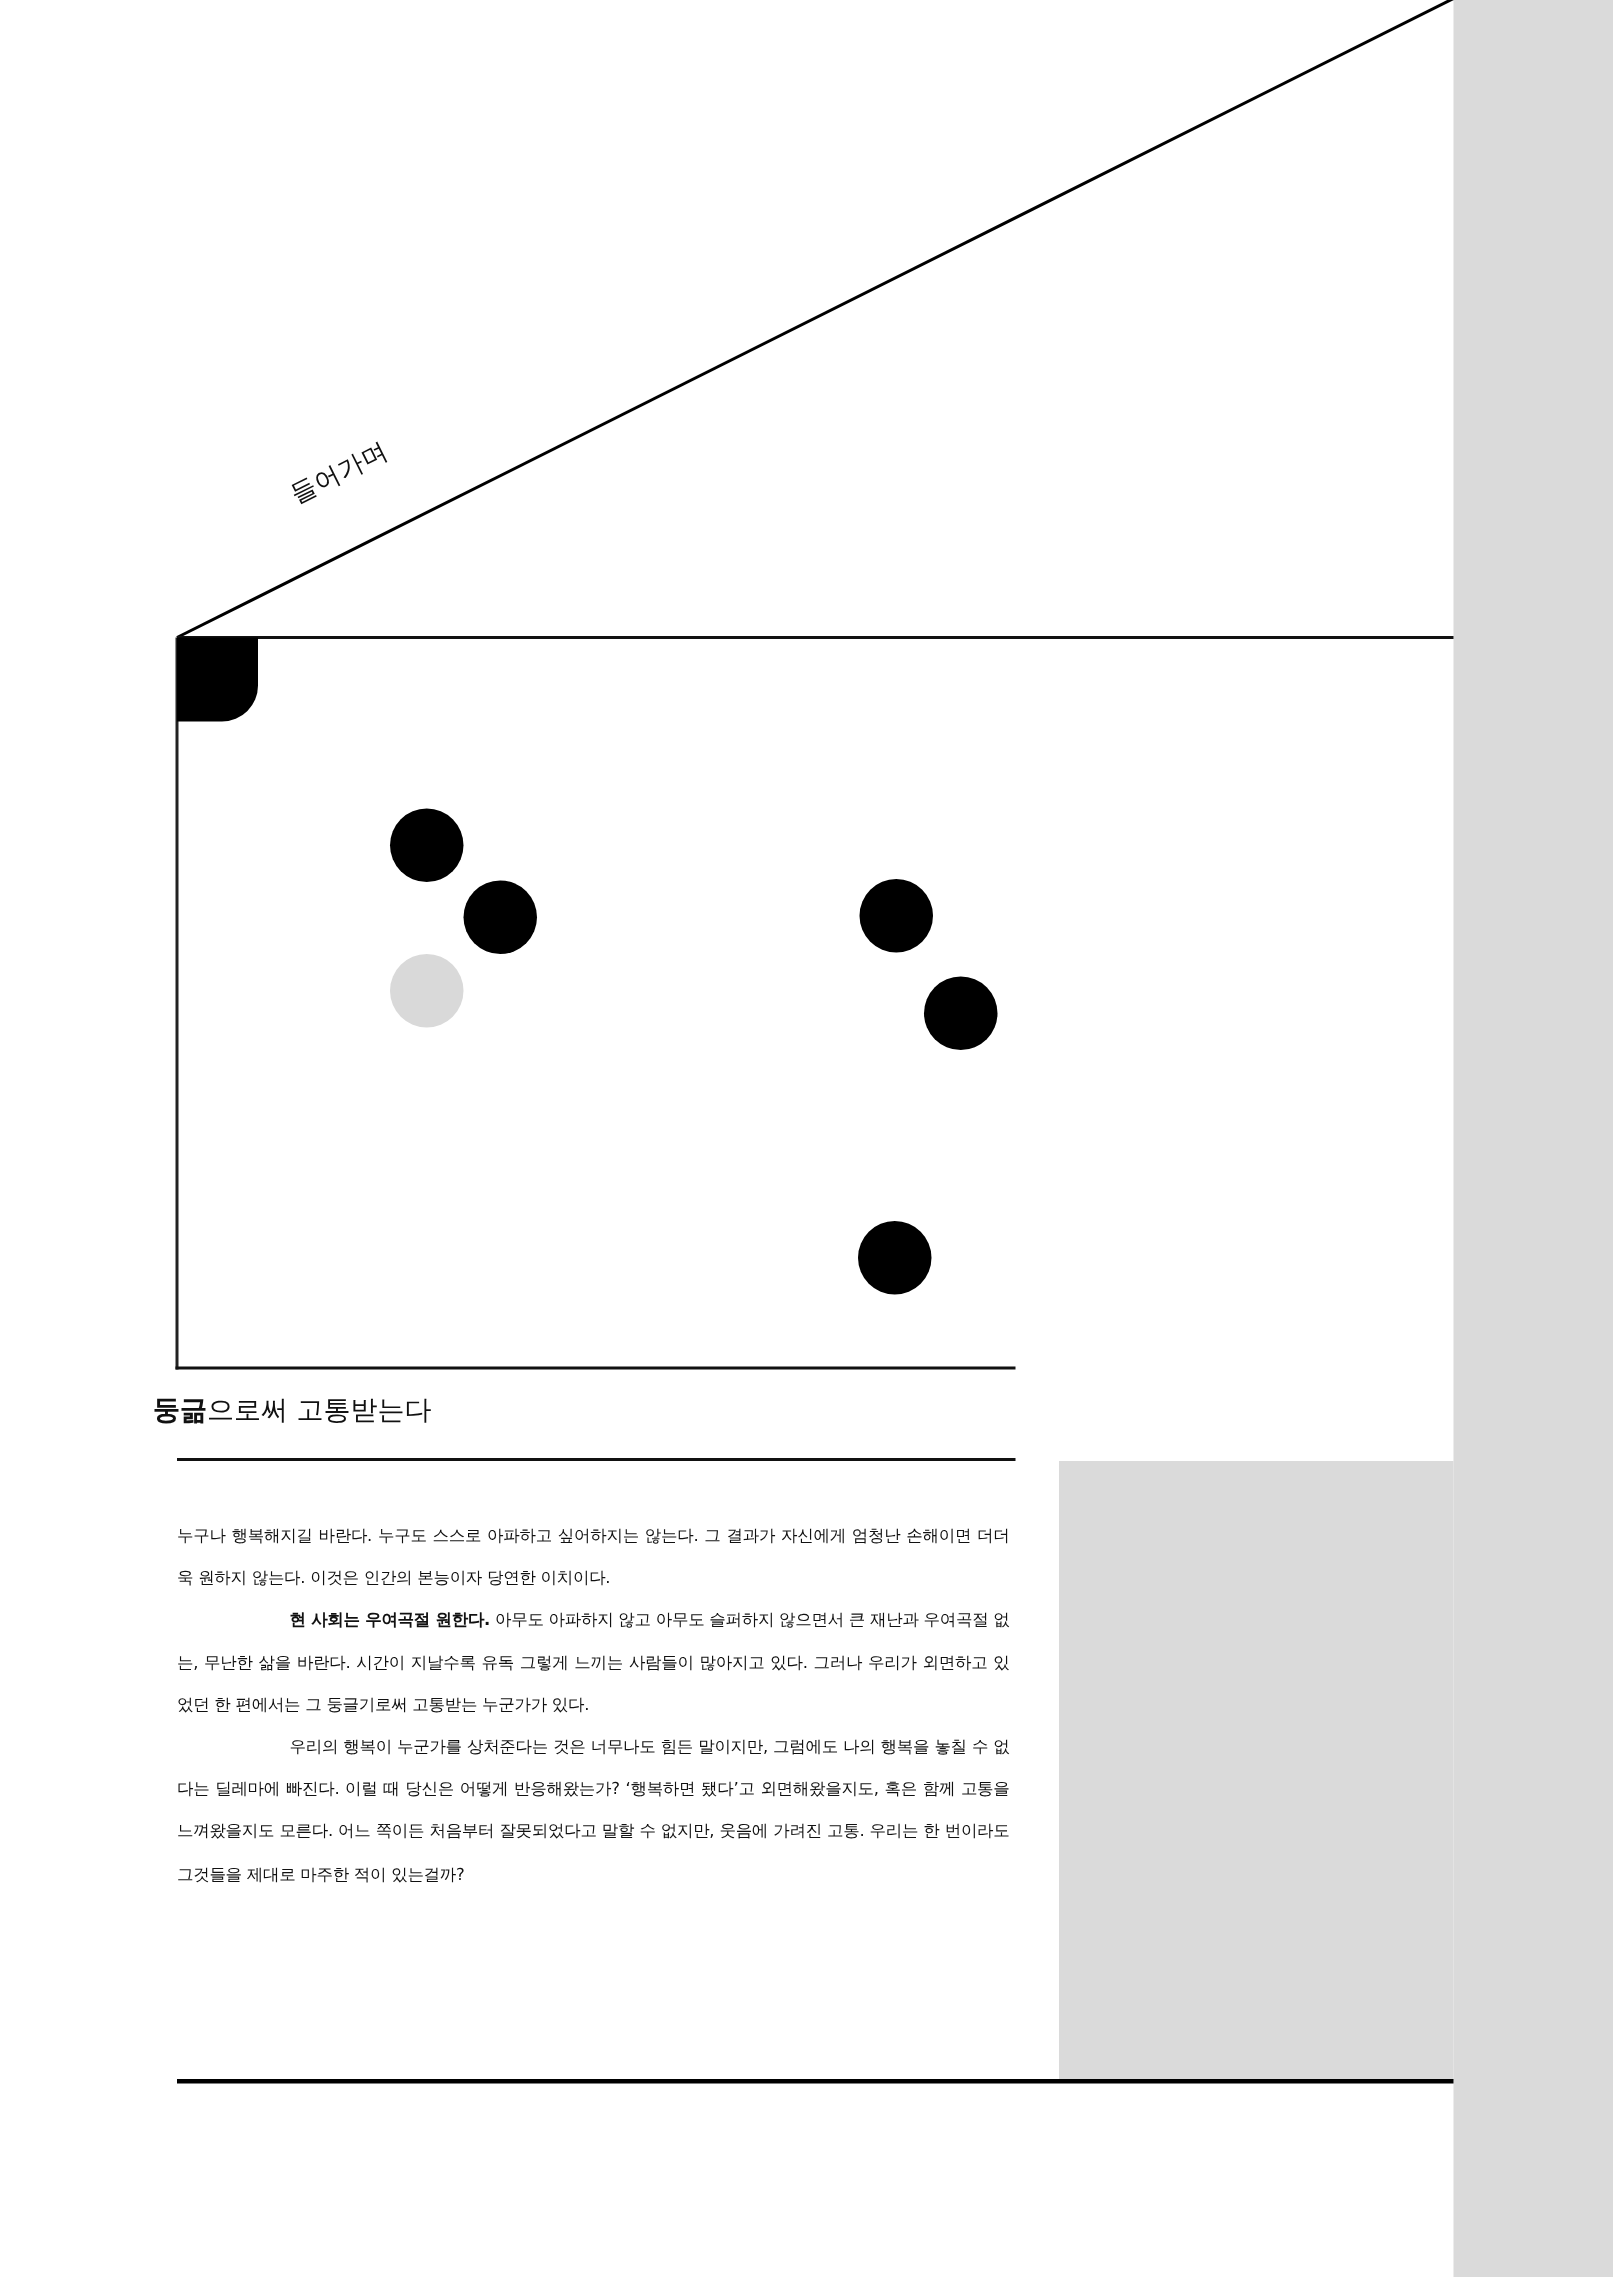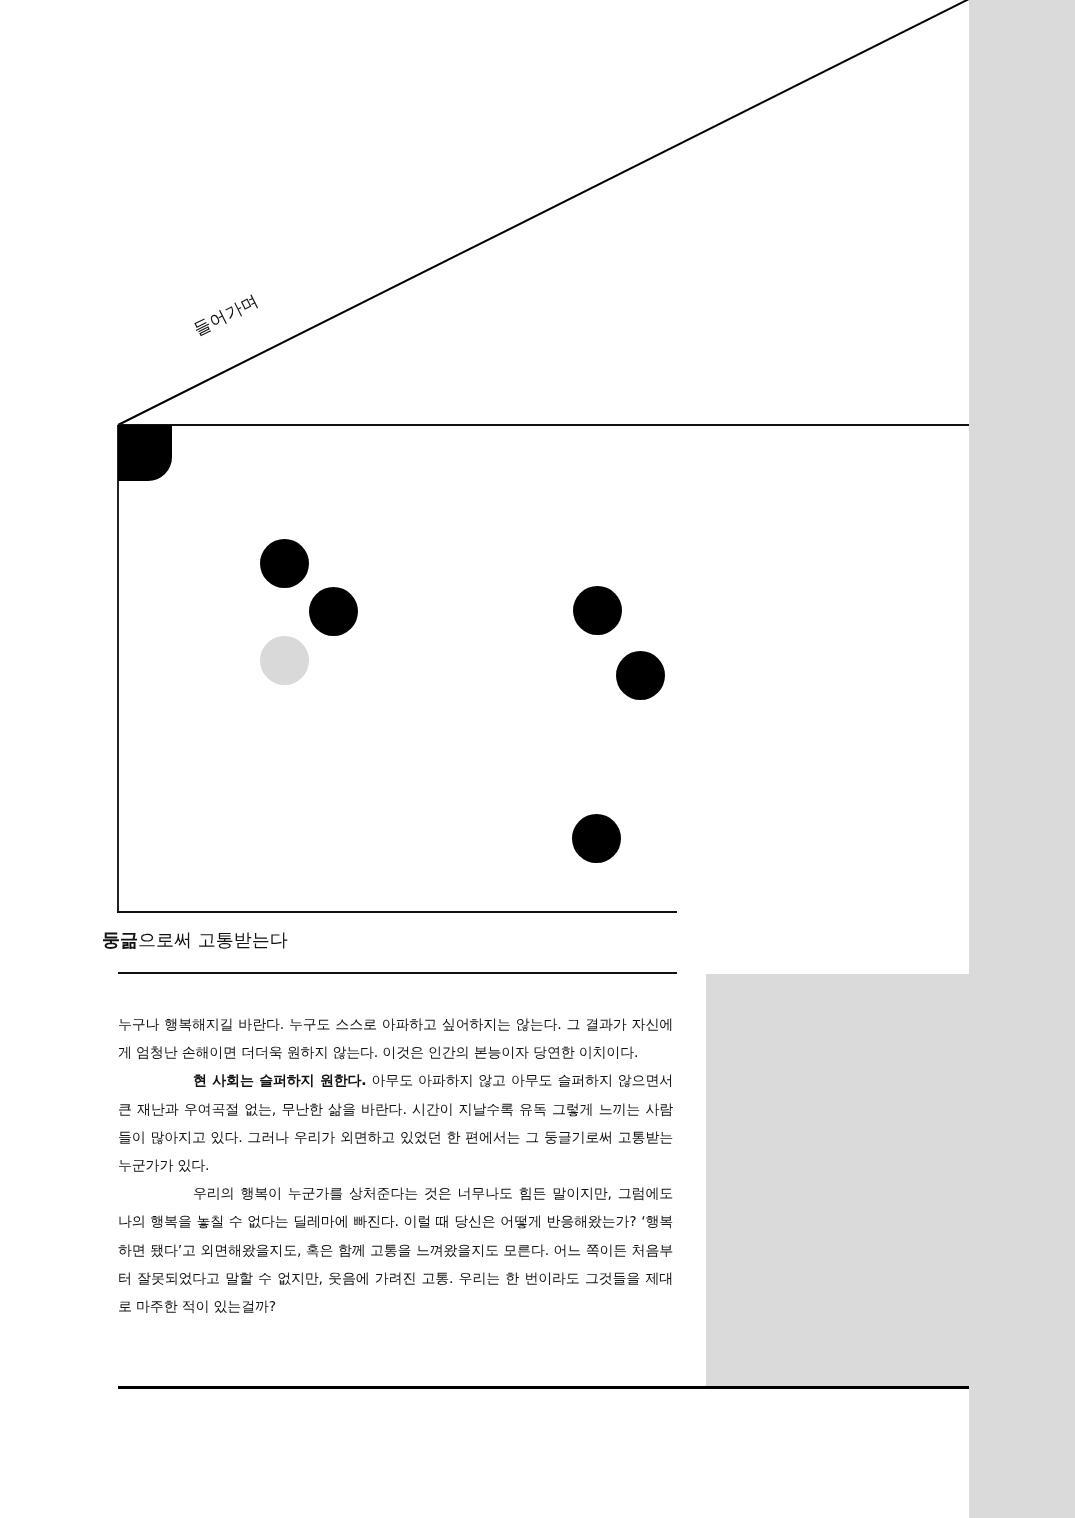--- a/index.html
+++ b/index.html
@@ -21,21 +21,21 @@
     .dot.light { background: #d9d9d9; }
     .intro-label {
       left: 200px; top: 318px; font-size: 17px; letter-spacing: 0.5px;
       transform: rotate(-26.5deg); transform-origin: left bottom; white-space: nowrap;
     }
     .section-title { left: 102px; top: 928px; font-size: 18px; white-space: nowrap; }
     .section-title b { font-weight: bold; }
     .title-rule { left: 118px; top: 972px; width: 559px; height: 2px; background: #111; }
     .body-text {
       left: 118px; top: 1010px; width: 555px;
-      font-size: 14px; line-height: 28.2px; text-align: justify;
+      font-size: 11px; line-height: 28.2px; text-align: justify;
       letter-spacing: -0.2px;
     }
     .body-text p { margin: 0; }
     .body-text p.indent { text-indent: 75px; }
     .body-text b { font-weight: bold; }
     .bottom-rule { left: 118px; top: 1386px; width: 851px; height: 2.5px; background: #000; }
   </style>
 </head>
 <body>
 
@@ -60,17 +60,17 @@
 <div class="abs dot" style="left:616px; top:651px;"></div>
 <div class="abs dot" style="left:572px; top:814px;"></div>
 
 <div class="abs section-title">
   <b>둥긂</b><span>으로써 고통받는다</span>
 </div>
 <div class="abs title-rule"></div>
 
 <div class="abs body-text">
   <p>누구나  행복해지길 바란다. 누구도 스스로 아파하고 싶어하지는 않는다. 그 결과가 자신에게 엄청난 손해이면 더더욱 원하지 않는다. 이것은 인간의 본능이자 당연한 이치이다.</p>
-  <p class="indent"><b>현 사회는 슬퍼하지 원한다.</b><span> 아무도 아파하지 않고 아무도 슬퍼하지 않으면서 큰 재난과 우여곡절 없는, 무난한 삶을 바란다. 시간이 지날수록 유독 그렇게 느끼는 사람들이 많아지고 있다. 그러나 우리가 외면하고 있었던 한 편에서는 그 둥글기로써 고통받는 누군가가 있다.</span></p>
+  <p class="indent"><b>현 사회는 우여곡절 원한다.</b><span> 아무도 아파하지 않고 아무도 슬퍼하지 않으면서 큰 재난과 우여곡절 없는, 무난한 삶을 바란다. 시간이 지날수록 유독 그렇게 느끼는 사람들이 많아지고 있다. 그러나 우리가 외면하고 있었던 한 편에서는 그 둥글기로써 고통받는 누군가가 있다.</span></p>
   <p class="indent">우리의 행복이 누군가를 상처준다는 것은 너무나도 힘든 말이지만, 그럼에도 나의 행복을 놓칠 수 없다는 딜레마에 빠진다. 이럴 때 당신은 어떻게 반응해왔는가? ‘행복하면 됐다’고 외면해왔을지도, 혹은 함께 고통을 느껴왔을지도 모른다. 어느 쪽이든 처음부터 잘못되었다고 말할 수 없지만, 웃음에 가려진 고통. 우리는 한 번이라도 그것들을 제대로 마주한 적이 있는걸까?</p>
 </div>
 
 <div class="abs bottom-rule"></div>
 
 </body></html>

